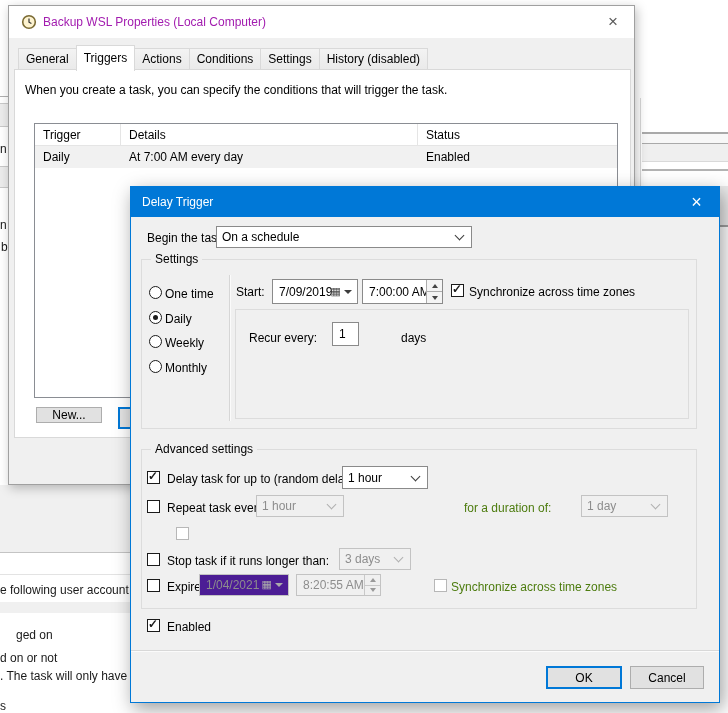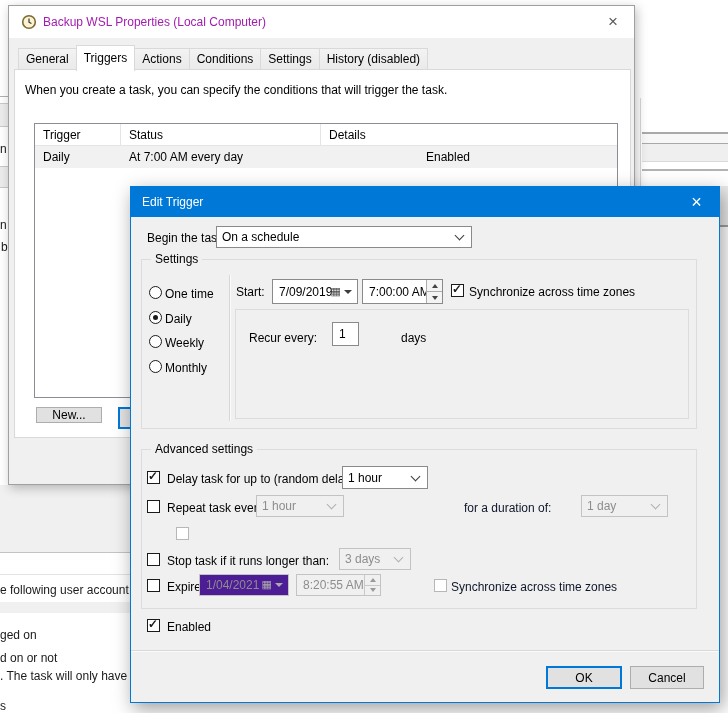--- a/index.html
+++ b/index.html
@@ -52,21 +52,21 @@
 
   
   .groupbox{position:absolute;box-sizing:border-box;border:1px solid #dcdcdc;}
   .grouplabel{position:absolute;height:14px;line-height:14px;background:#f0f0f0;padding:0 4px;z-index:2;}
   .panel{position:absolute;box-sizing:border-box;border:1px solid #dcdcdc;}
   .vsep{position:absolute;width:1px;background:#d6d6d6;border-right:1px solid #fbfbfb;}
   .hsep{position:absolute;height:1px;background:#d8d8d8;border-bottom:1px solid #fbfbfb;}
 
   
   .lbl{position:absolute;white-space:nowrap;height:15px;line-height:15px;}
-  .lbl.dis{color:#0f172a;}
+  .lbl.dis{color:#4d7c0f;}
   .combo{position:absolute;box-sizing:border-box;background:#fff;border:1px solid #8a8a8a;
          display:flex;align-items:center;padding:0 22px 0 5px;white-space:nowrap;}
   .combo .chev{position:absolute;right:8px;top:50%;width:6px;height:6px;margin-top:-5px;
                border-right:1.4px solid #3c3c3c;border-bottom:1.4px solid #3c3c3c;transform:rotate(45deg);}
   .combo.dis{background:#f0f0f0;border-color:#c3c3c3;color:#8d8d8d;}
   .combo.dis .chev{border-color:#b0b0b0;}
 
   .datebox{position:absolute;box-sizing:border-box;background:#fff;border:1px solid #8a8a8a;
            display:flex;align-items:center;padding:0 30px 0 6px;white-space:nowrap;}
   .datebox .cal{position:absolute;right:16px;top:50%;transform:translateY(-54%);font-size:11px;color:#4c4c4c;}
@@ -123,21 +123,21 @@
   <div class="band" style="left:642px;top:144px;width:86px;height:17px;background:#efefef;border-bottom:1px solid #d9d9d9;"></div>
   <div class="band" style="left:642px;top:169px;width:86px;height:2px;background:#b3b3b3;"></div>
   <div class="band" style="left:720px;top:186px;width:8px;height:39px;background:#ebebeb;"></div>
   <div class="band" style="left:720px;top:225px;width:8px;height:2px;background:#a0a0a0;"></div>
 
   <div class="band" style="left:0;top:485px;width:130px;height:67px;background:#f0f0f0;"></div>
   <div class="band" style="left:0;top:552px;width:130px;height:1px;background:#c4c4c4;"></div>
   <div class="band" style="left:0;top:574px;width:130px;height:1px;background:#e3e3e3;"></div>
   <div class="frag" style="left:0;top:583px;">e following user account</div>
   <div class="band" style="left:0;top:602px;width:130px;height:11px;background:#f0f0f0;"></div>
-  <div class="frag" style="left:0;top:628px;text-align:right;">ged on</div>
+  <div class="frag" style="left:16px;top:628px;text-align:right;">ged on</div>
   <div class="frag" style="left:0;top:651px;">d on or not</div>
   <div class="frag" style="left:0;top:669px;">. The task will only have</div>
   <div class="frag" style="left:0;top:699px;">s</div>
 
   <div class="win props-win">
     <div class="props-titlebar">
       <span class="abs" style="left:12px;top:8px;">
         <svg width="16" height="16" viewBox="0 0 16 16">
           <circle cx="8" cy="8" r="6.3" fill="#fdf3d0" stroke="#7a6a33" stroke-width="1.6"></circle>
           <path d="M8 4.6V8.2L10.4 9.6" stroke="#333" stroke-width="1.2" fill="none"></path>
@@ -155,39 +155,39 @@
       <span class="tab">Settings</span>
       <span class="tab">History (disabled)</span>
     </div>
     <div class="tabpage"></div>
 
     <div class="lbl nw" style="left:16px;top:77px;z-index:3;">When you create a task, you can specify the conditions that will trigger the task.</div>
 
     <div class="trigtable">
       <div class="trow thead">
         <span class="tcell tc1">Trigger</span>
+        <span class="tcell tc2">Details</span>
         <span class="tcell tc3">Status</span>
-        <span class="tcell tc2">Details</span>
       </div>
       <div class="trow tdata">
         <span class="tcell tc1">Daily</span>
         <span class="tcell tc2">At 7:00 AM every day</span>
         <span class="tcell tc3">Enabled</span>
       </div>
     </div>
 
     <div class="btn" style="left:27px;top:401px;width:66px;height:16px;z-index:3;">
       <span>New...</span>
     </div>
     <div class="btn-edit-sliver" style="left:109px;top:401px;width:62px;height:22px;z-index:3;"></div>
   </div>
 
   <div class="win edit-win">
     <div class="edit-titlebar">
-      <span class="edit-title nw">Edit Trigger</span>
+      <span class="edit-title nw">Delay Trigger</span>
       <span class="close-white">×</span>
     </div>
 
     <div class="lbl" style="left:16px;top:44px;">Begin the task:</div>
     <div class="combo" style="left:85px;top:39px;width:256px;height:22px;">
       <span>On a schedule</span>
       <span class="chev"></span>
     </div>
 
     <div class="groupbox" style="left:10px;top:72px;width:556px;height:170px;"></div>

